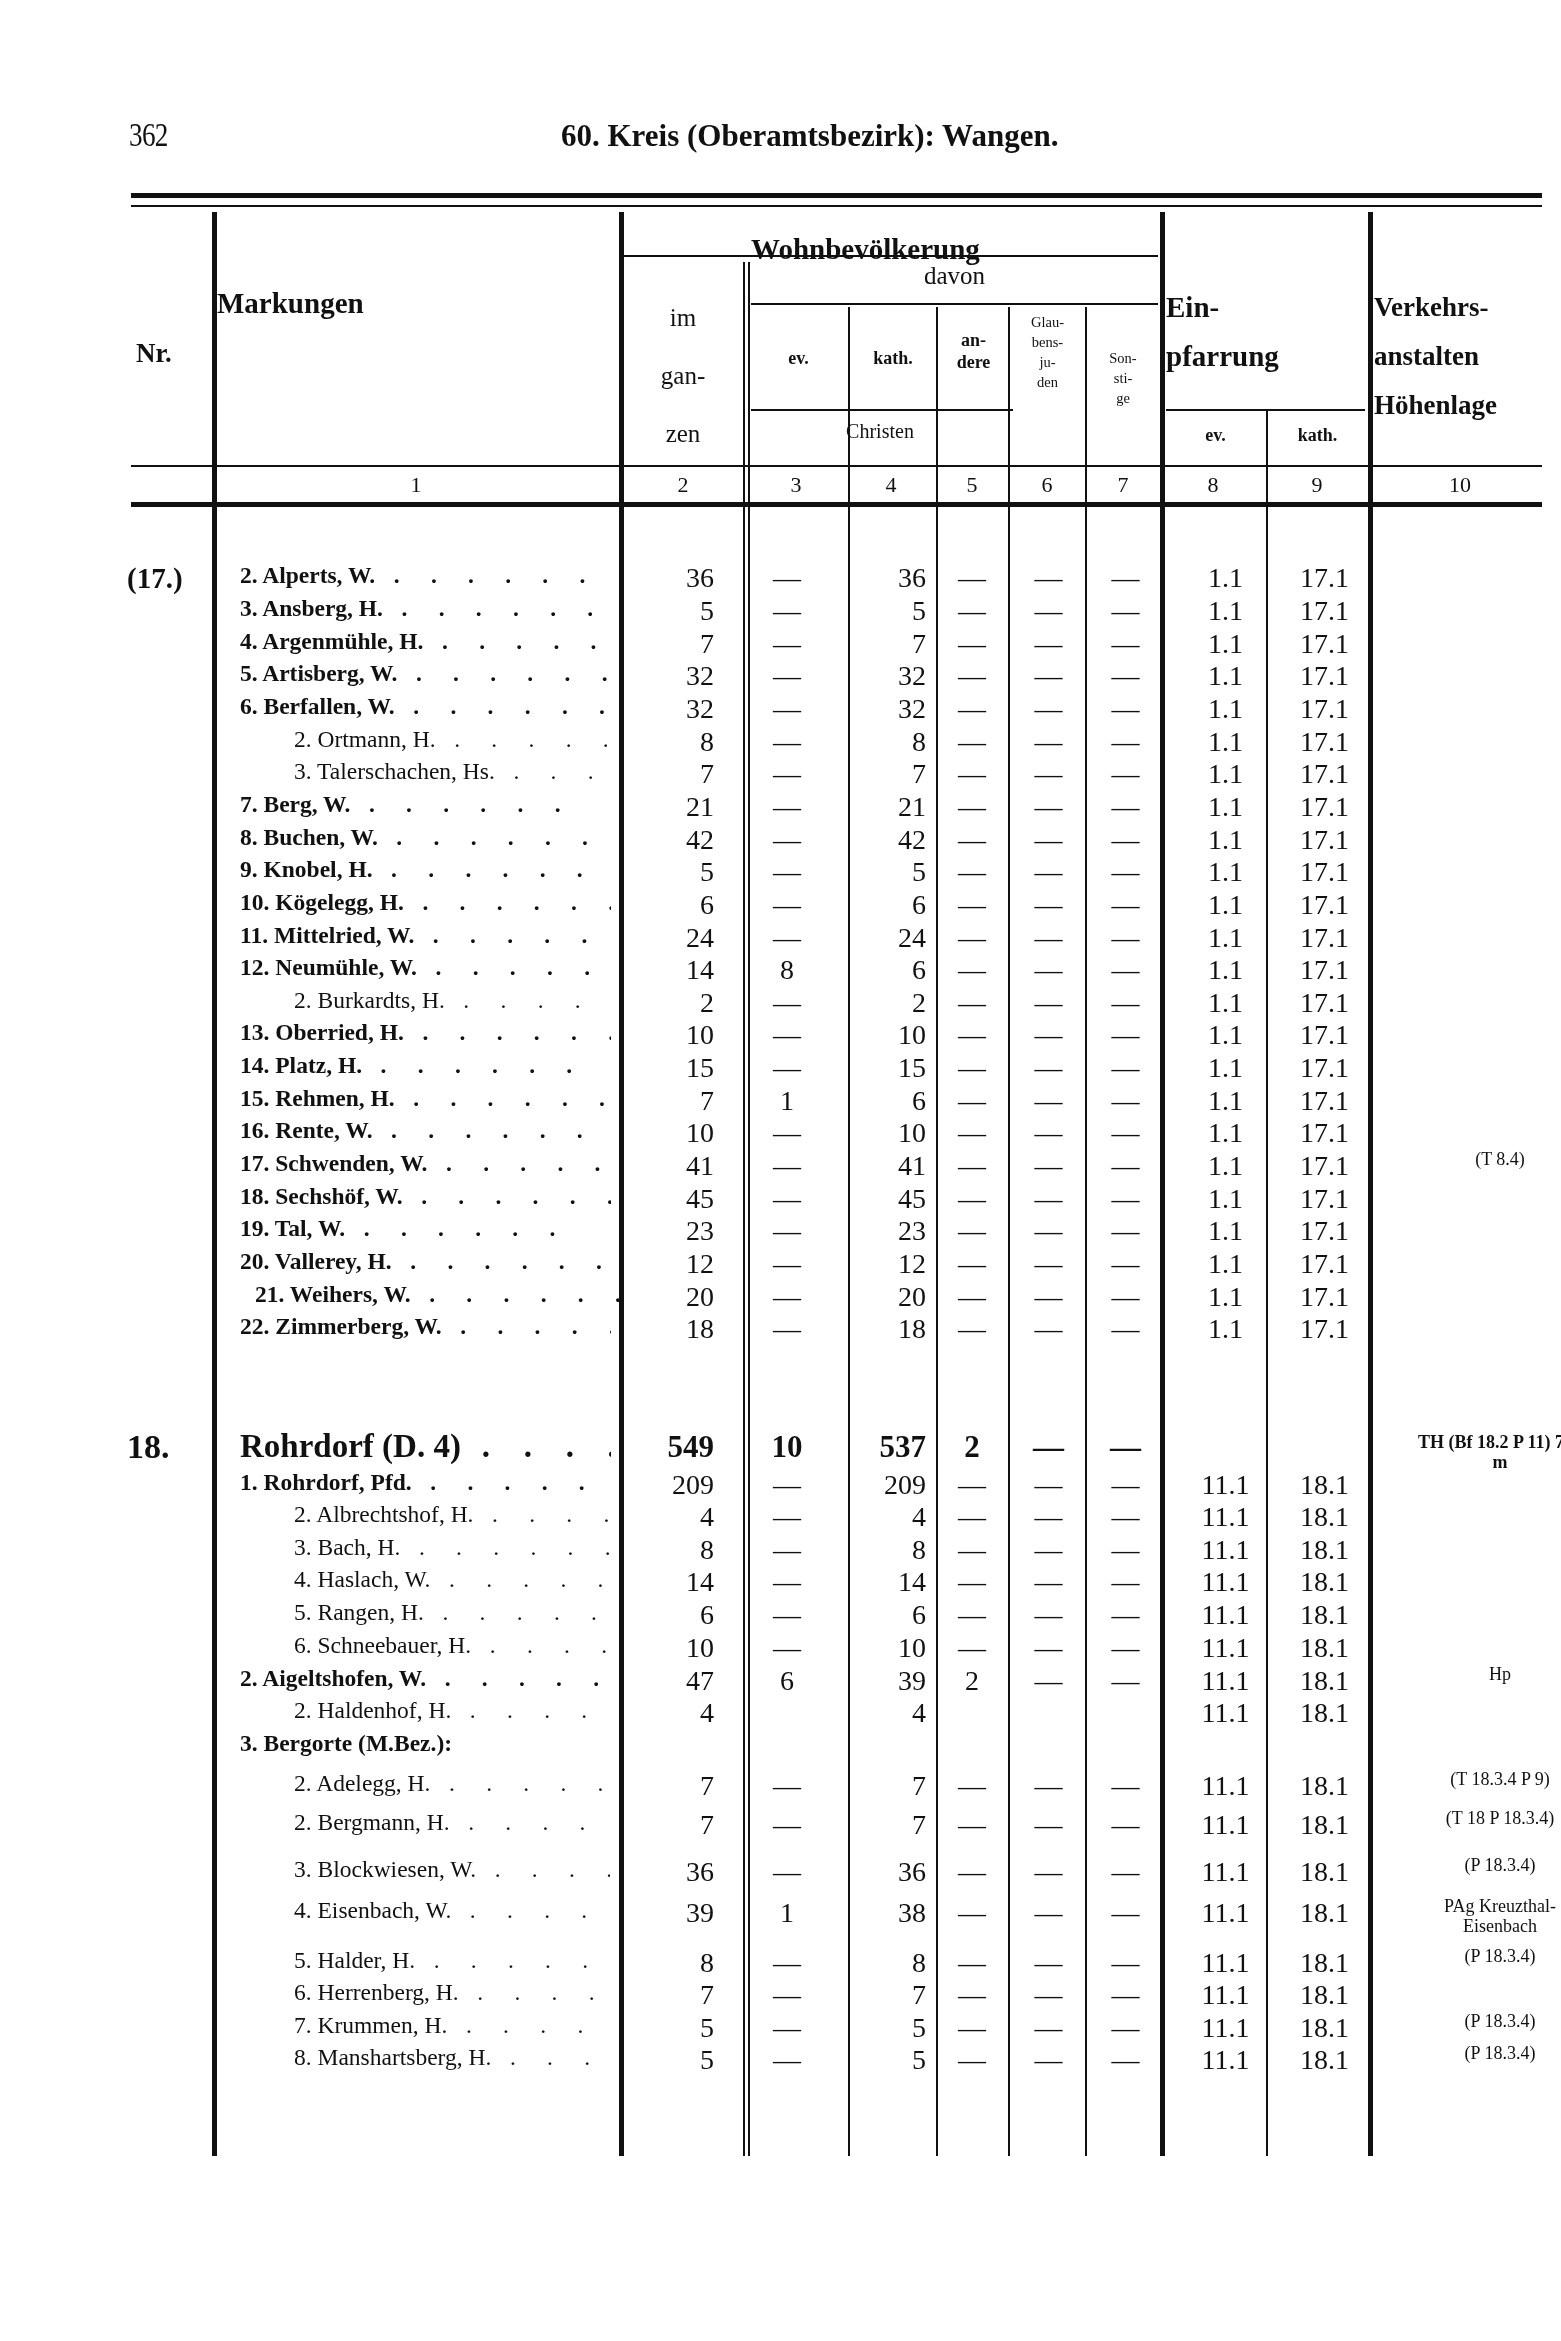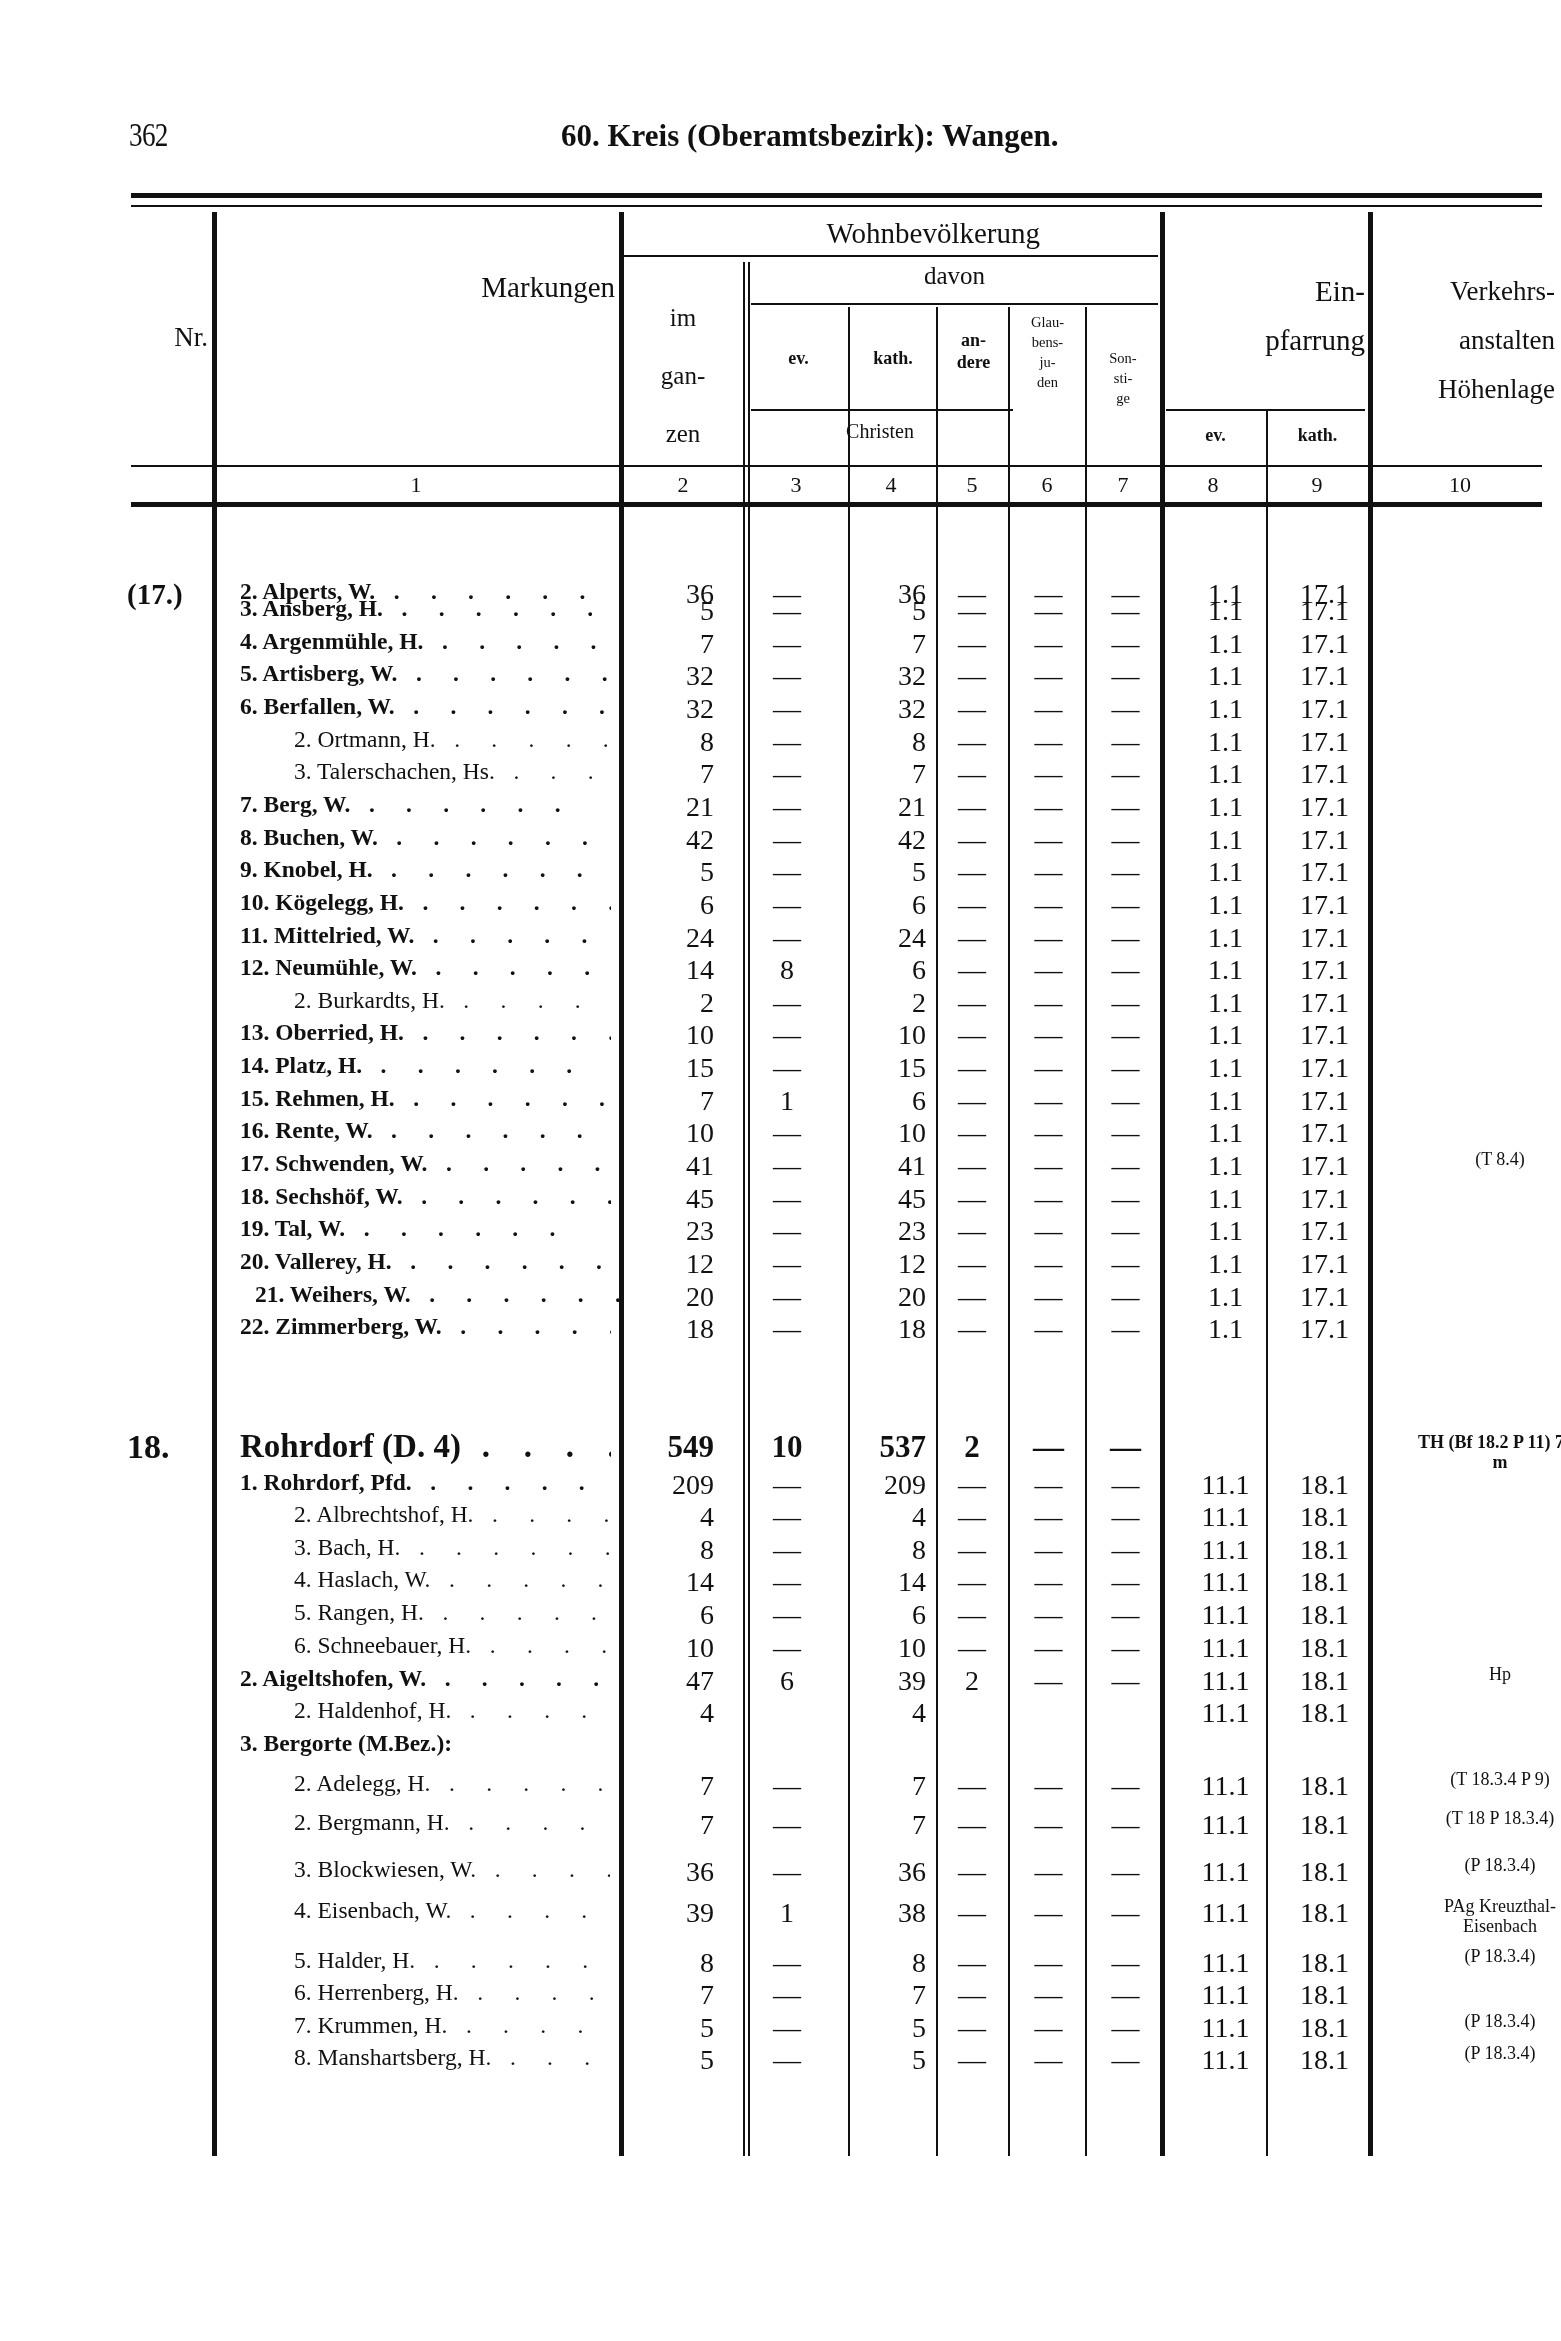--- a/index.html
+++ b/index.html
@@ -4,21 +4,21 @@
 <style>
   html, body { margin: 0; padding: 0; background: #ffffff; }
   body { width: 1562px; height: 2342px; position: relative; overflow: hidden;
          font-family: "Liberation Serif", "DejaVu Serif", serif; color: #111; }
   .abs { position: absolute; }
   .page-num { left: 129px; top: 116px; font-size: 34px; letter-spacing: -0.9px; transform: scaleX(0.8); transform-origin: left top; }
   .page-title { left: 561px; top: 118px; font-size: 31px; font-weight: bold; white-space: nowrap; }
   .rule { background: #111; }
   .vline { background: #111; width: 1.8px; }
   .vthick { width: 4.5px; }
-  .hdr { font-weight: normal; text-align: right; line-height: 1.25; }
+  .hdr { font-weight: bold; text-align: left; line-height: 1.25; margin-top: 16px; }
   .hdr-sm { font-size: 18px; text-align: center; line-height: 1.2; }
   .colnum { font-size: 22px; text-align: center; width: 54px; }
   .row { position: absolute; left: 0; width: 1562px; height: 32px; font-size: 28px; }
   .row .cell { position: absolute; top: 0; text-align: right; white-space: nowrap; }
   .nr { left: 127px; font-weight: bold; font-size: 29px; }
   .name { left: 235px; font-size: 23.5px; white-space: nowrap; }
   .name.bold { font-weight: bold; }
   .name.big { font-size: 33px; }
   .name .dots { letter-spacing: 12.7px; }
   .c2 { left: 624px; width: 90px; }
@@ -106,21 +106,21 @@
 <div class="abs colnum" style="left:769px; top:472px;">3</div>
 <div class="abs colnum" style="left:864px; top:472px;">4</div>
 <div class="abs colnum" style="left:945px; top:472px;">5</div>
 <div class="abs colnum" style="left:1020px; top:472px;">6</div>
 <div class="abs colnum" style="left:1096px; top:472px;">7</div>
 <div class="abs colnum" style="left:1186px; top:472px;">8</div>
 <div class="abs colnum" style="left:1290px; top:472px;">9</div>
 <div class="abs colnum" style="left:1433px; top:472px;">10</div>
 
 <div id="rows">
-    <div class="row" style="top: 562px; margin-top: 16px;">
+    <div class="row" style="top: 562px;">
       <div class="cell nr">(17.)</div>
       <div class="cell name bold" style="left: 240px; text-align: left; width: 371px; overflow: hidden;"><span>2. Alperts, W.</span><span class="dots"> . . . . . .</span></div>
       <div class="cell c2">36</div>
       <div class="cell c3">—</div>
       <div class="cell c4">36</div>
       <div class="cell c5">—</div>
       <div class="cell c6">—</div>
       <div class="cell c7">—</div>
       <div class="cell c8">1.1</div>
       <div class="cell c9">17.1</div>

